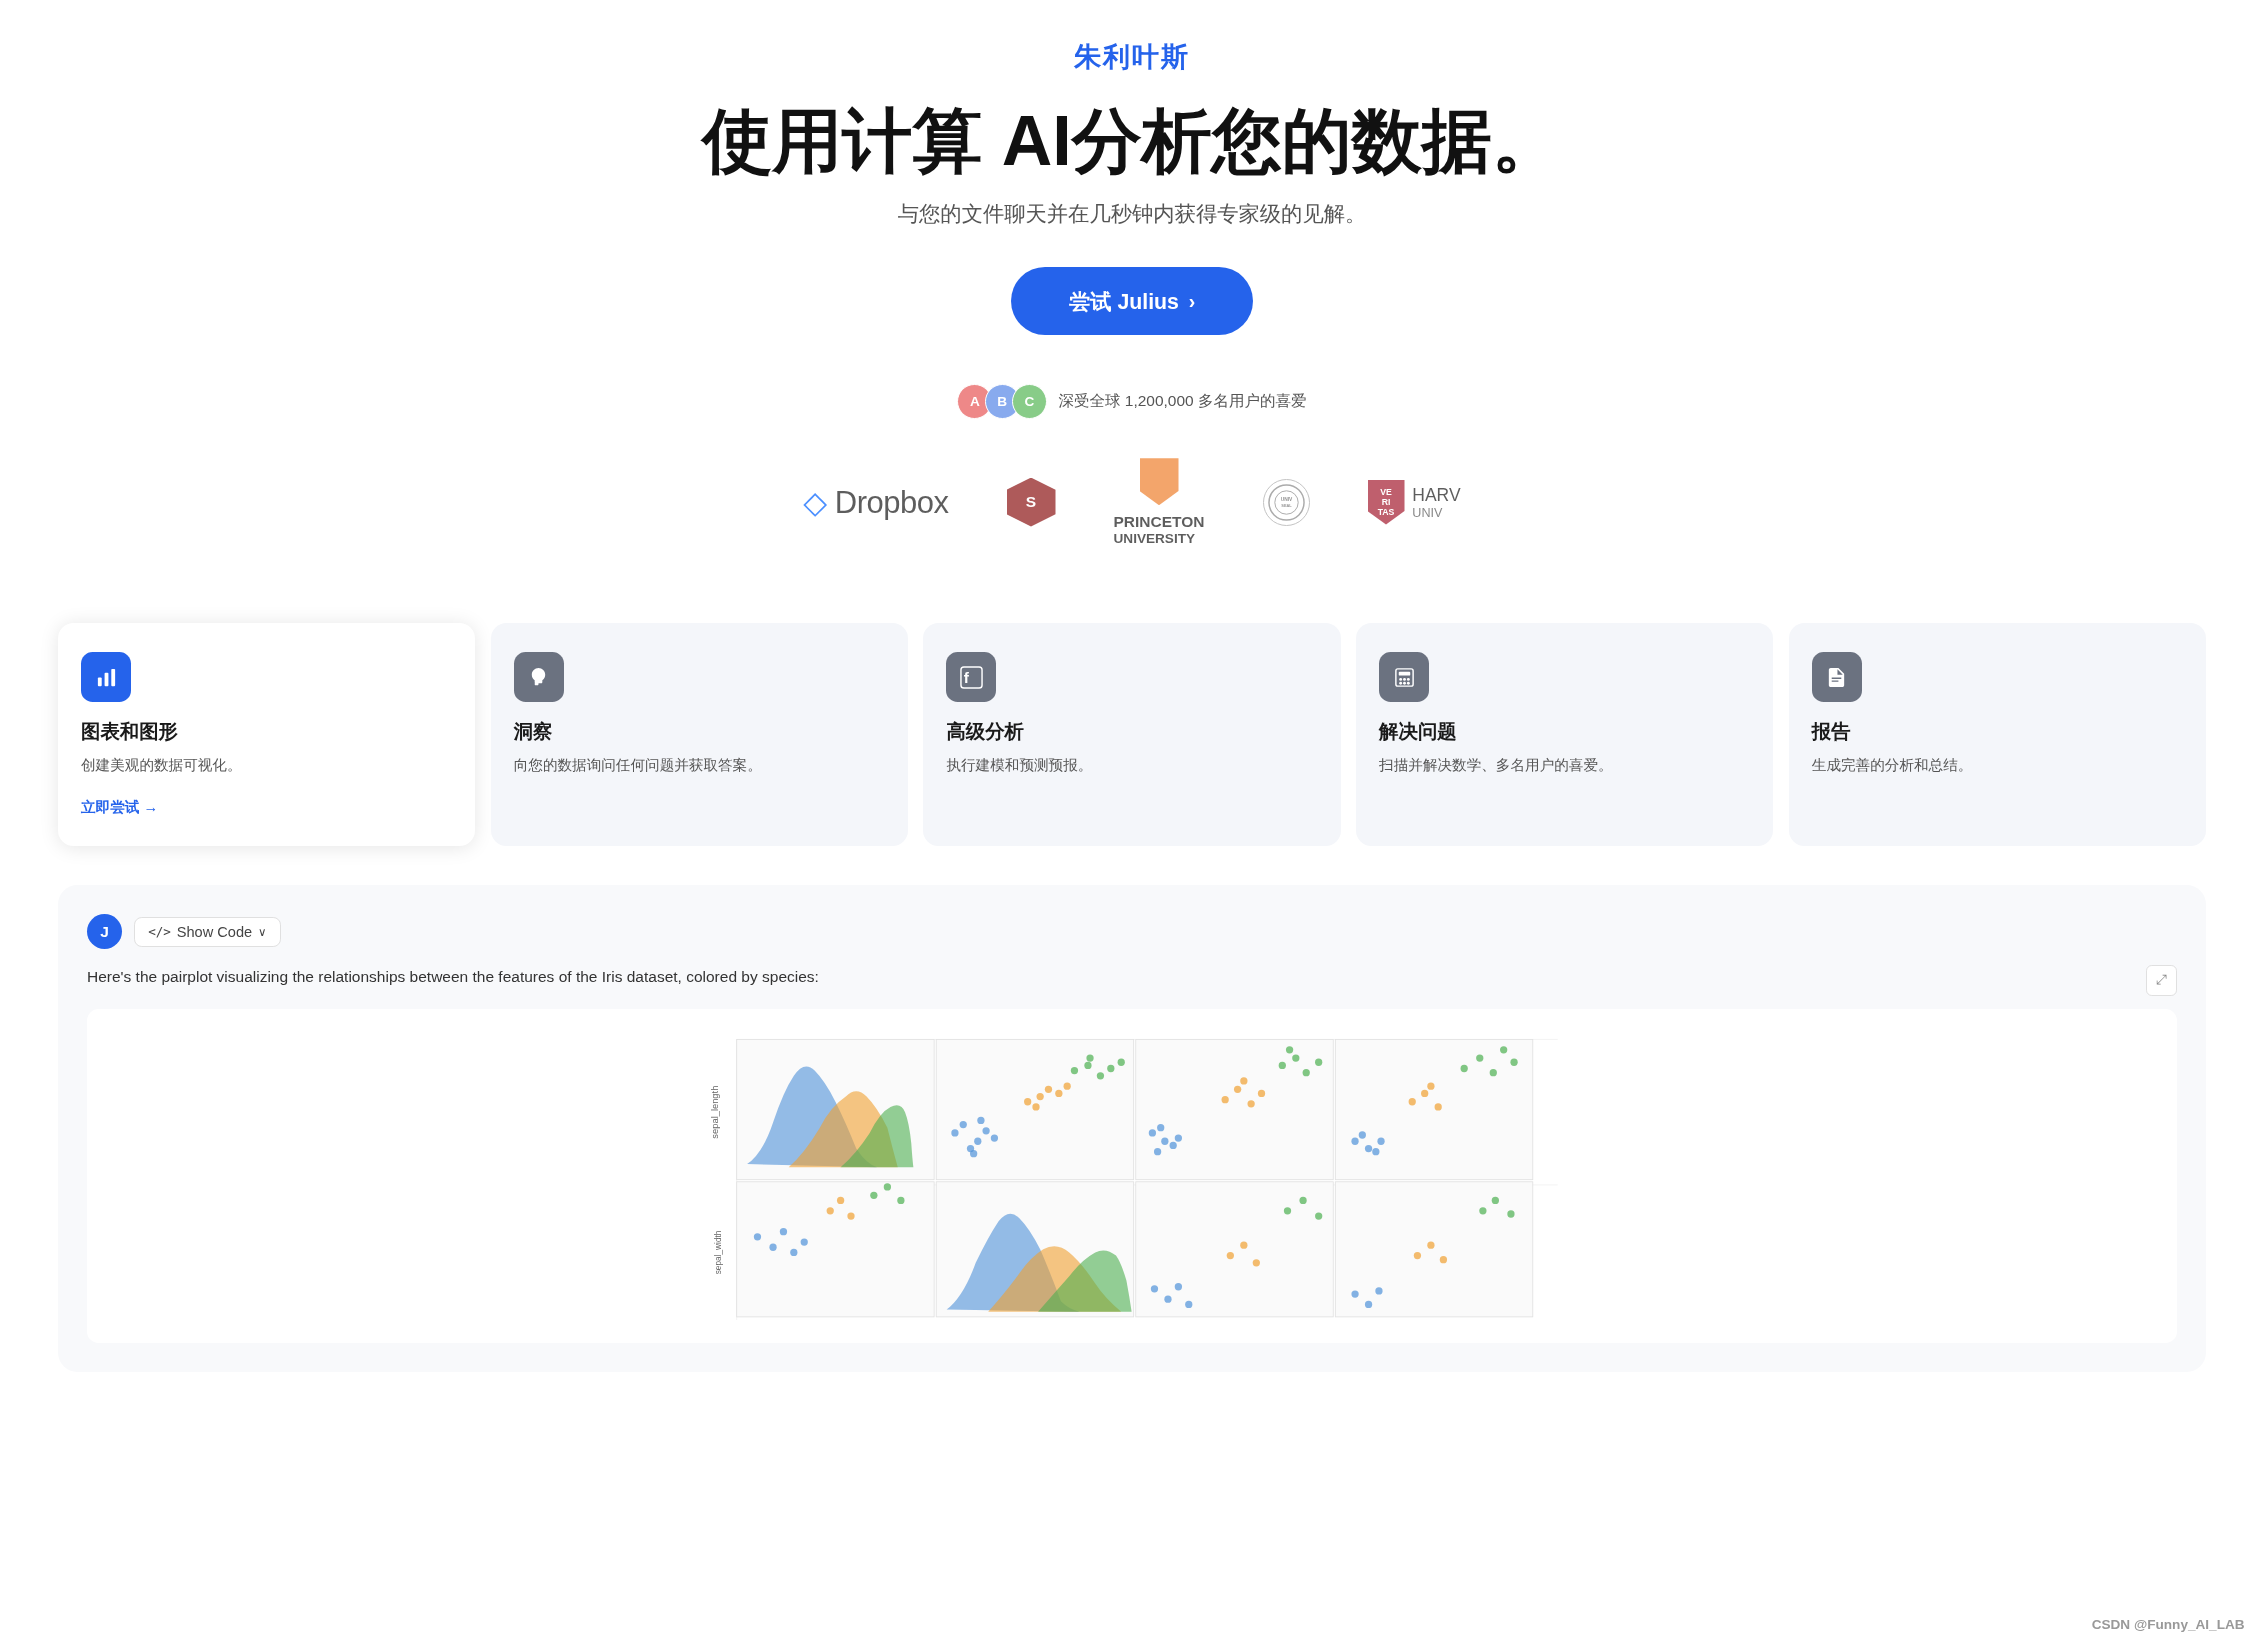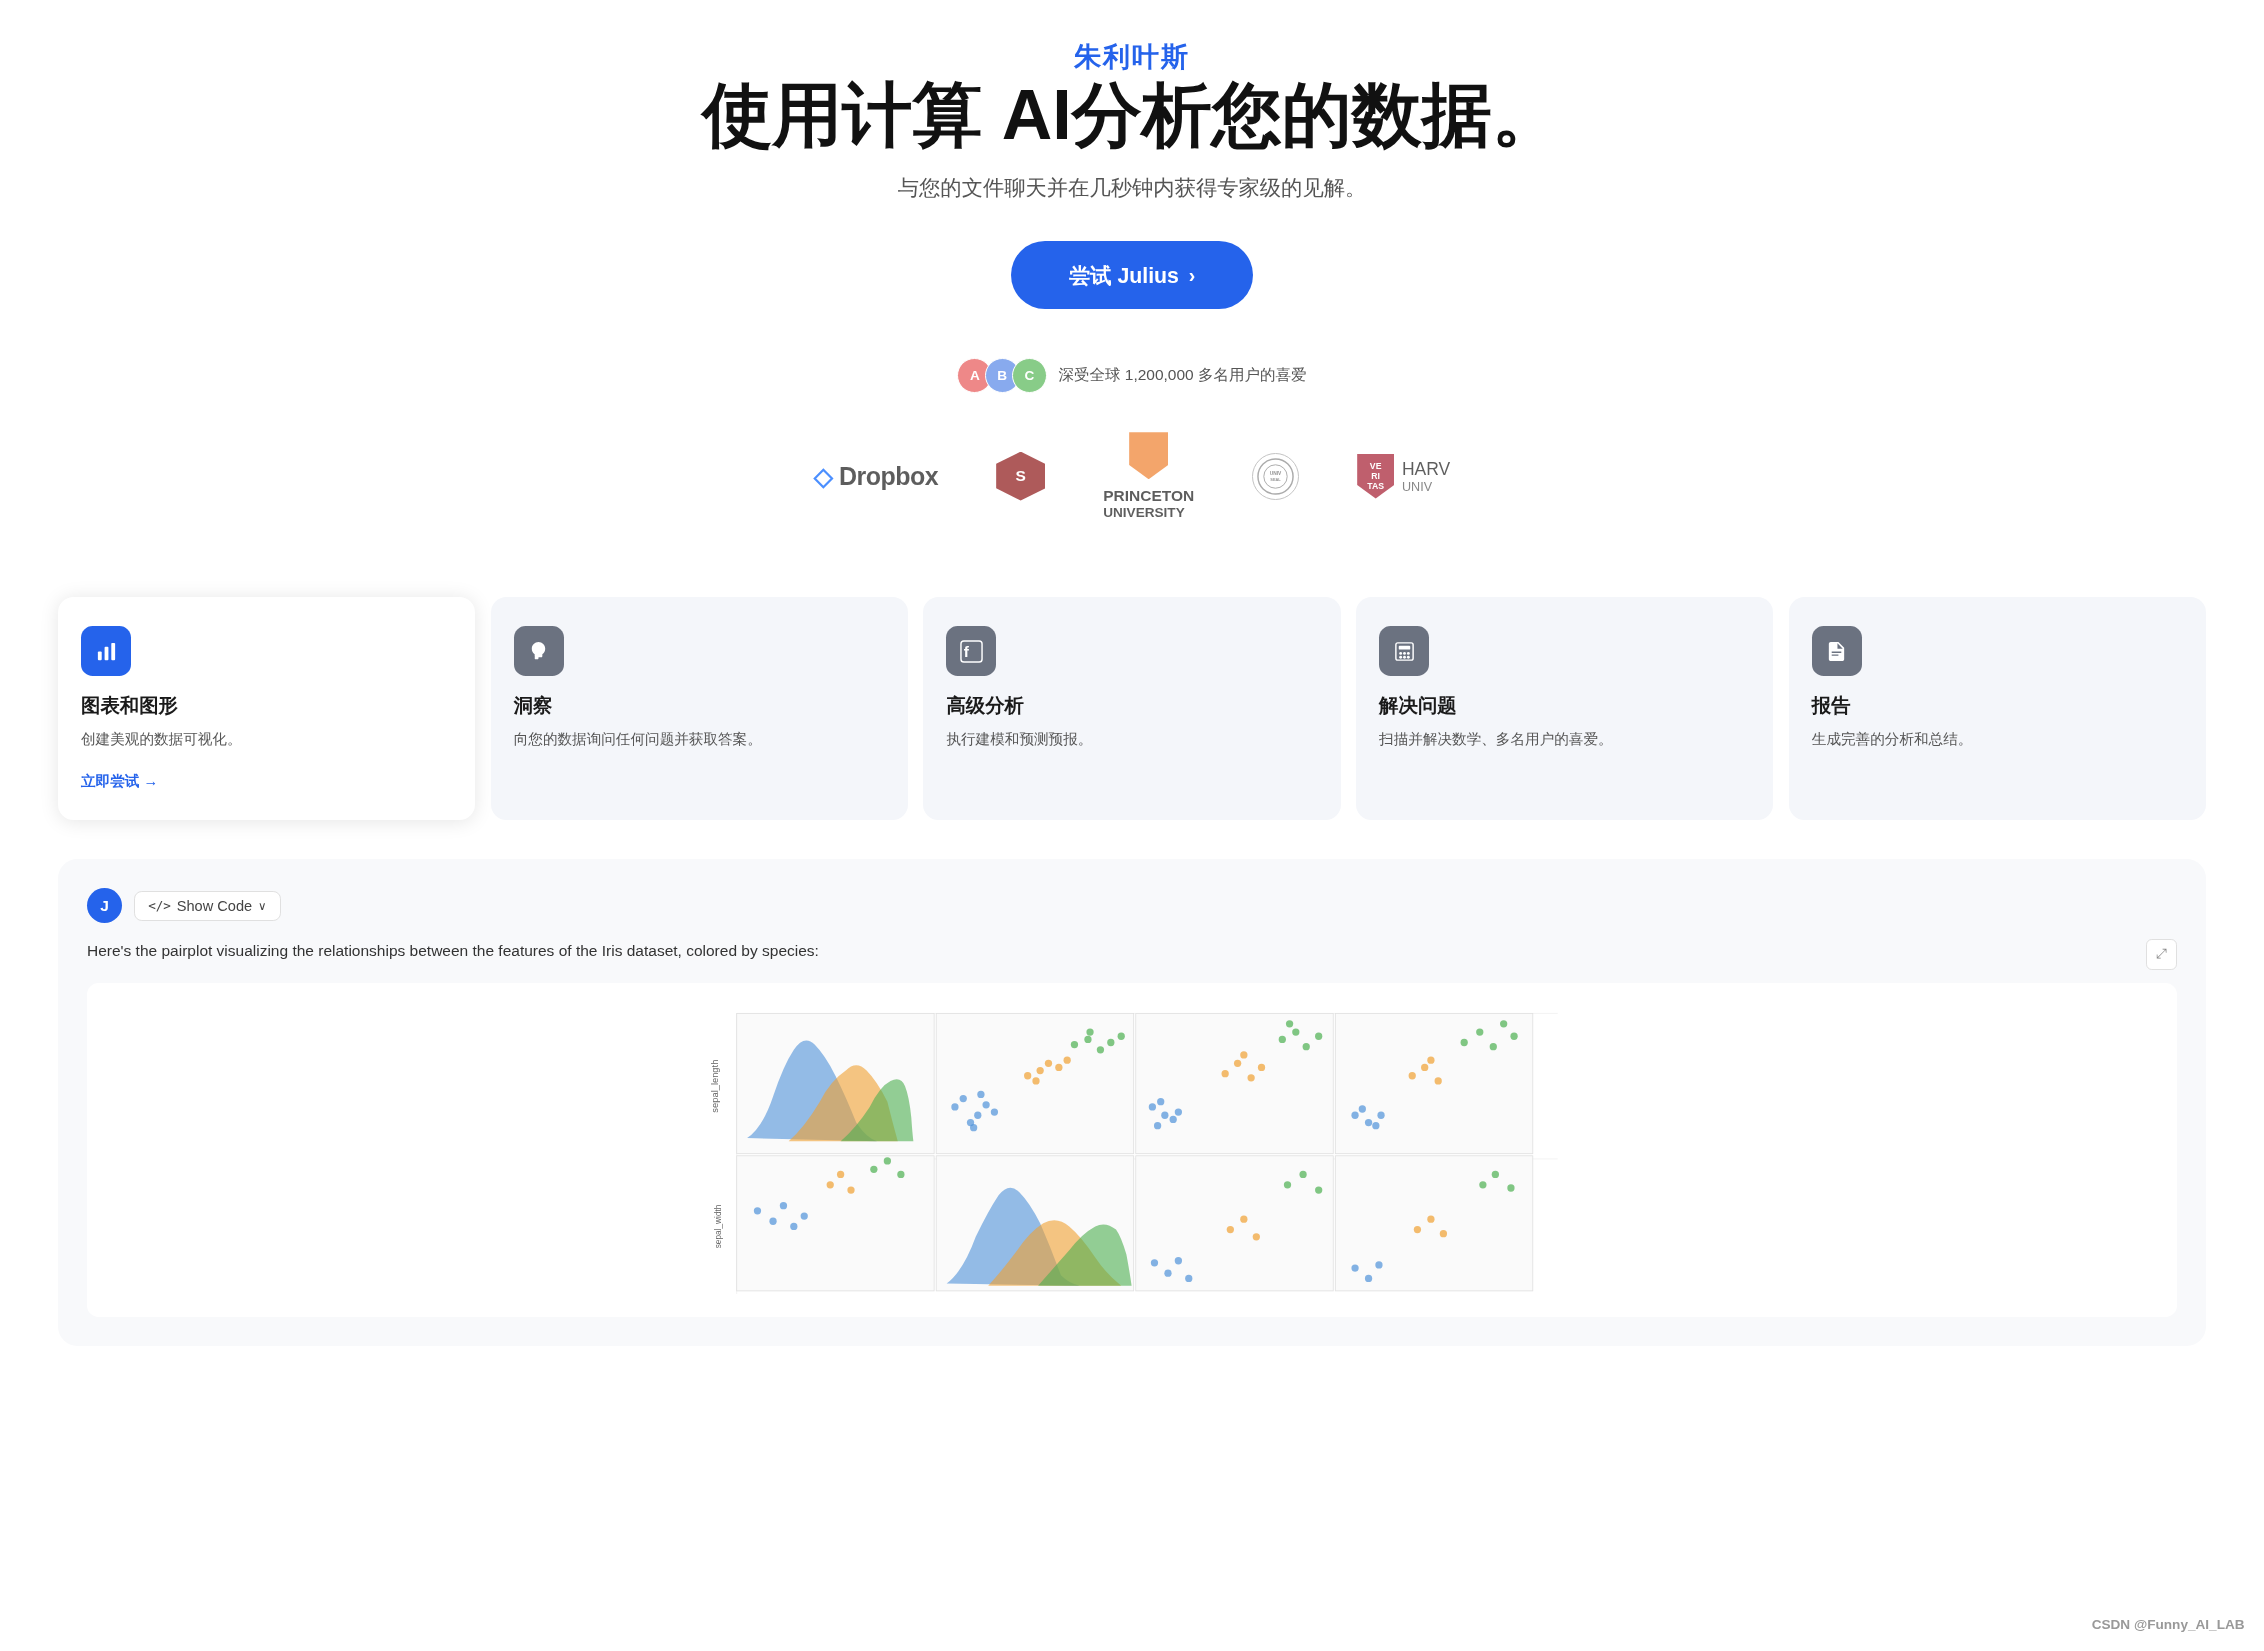--- a/index.html
+++ b/index.html
@@ -13,21 +13,21 @@
     
     .header {
       text-align: center;
       padding: 39px 19.4px 0;
     }
     .brand-name {
       font-size: 27px;
       color: #2563eb;
       font-weight: 600;
       letter-spacing: 1.9px;
-      margin-bottom: 2px;
+      margin-bottom: 28px;
     }
     .hero-title {
       font-size: 70px;
       font-weight: 800;
       color: #111;
       line-height: 1.1;
       margin-bottom: 19.4px;
     }
     .hero-subtitle {
       font-size: 21.3px;
@@ -95,22 +95,22 @@
       flex-wrap: wrap;
       padding: 0 39px;
     }
     .logo-item {
       display: flex;
       align-items: center;
       gap: 7.8px;
       opacity: 0.7;
     }
     .logo-dropbox {
-      font-size: 25px;
-      font-weight: 700;
+      font-size: 31px;
+      font-weight: 400;
       color: #1a1a1a;
       letter-spacing: -0.5px;
     }
     .stanford-shape {
       width: 49px;
       height: 49px;
       background: #8c1515;
       clip-path: polygon(50% 0%, 100% 25%, 100% 75%, 50% 100%, 0% 75%, 0% 25%);
       display: flex;
       align-items: center;

